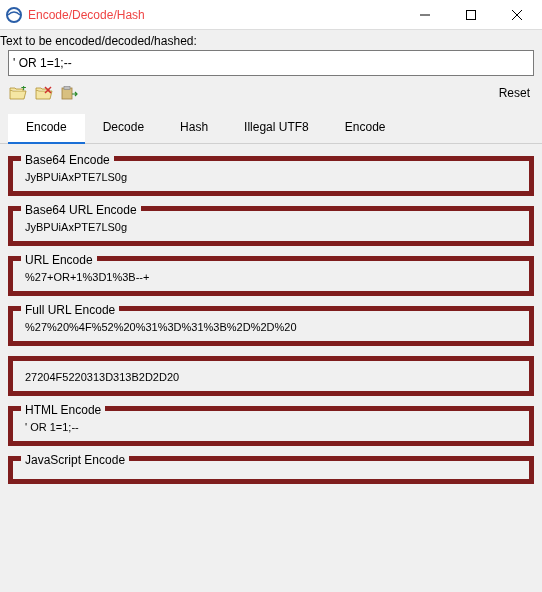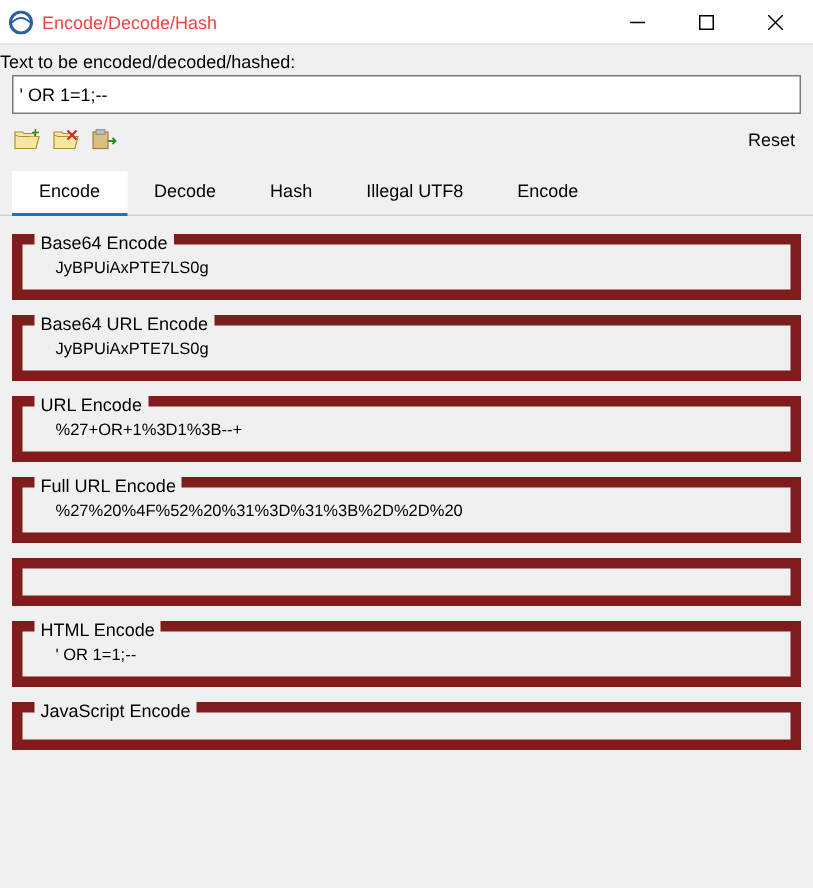--- a/index.html
+++ b/index.html
@@ -81,24 +81,24 @@
     }
     .tab.active {
       border-bottom: 2px solid #1a6fd6;
       background: #fff;
     }
     .results {
       padding: 6px 6px 6px 6px;
       overflow-y: auto;
     }
     .group {
-      border: 7px solid #7f1d1d;
+      border: 5px solid #7f1d1d;
       margin: 6px 2px 10px 2px;
       position: relative;
-      padding: 10px 6px 8px 22px;
+      padding: 10px 6px 8px 12px;
       background: #f0f0f0;
     }
     .group-title {
       position: absolute;
       top: -8px;
       left: 8px;
       background: #f0f0f0;
       padding: 0 4px;
       font-size: 12px;
     }
@@ -189,20 +189,21 @@
   </div>
   <div class="group">
     <div class="group-title">URL Encode</div>
     <div class="group-value">%27+OR+1%3D1%3B--+</div>
   </div>
   <div class="group">
     <div class="group-title">Full URL Encode</div>
     <div class="group-value">%27%20%4F%52%20%31%3D%31%3B%2D%2D%20</div>
   </div>
   <div class="group">
+    <div class="group-value">27204F5220313D313B2D2D20</div>
   </div>
   <div class="group">
     <div class="group-title">HTML Encode</div>
     <div class="group-value">' OR 1=1;-- </div>
   </div>
   <div class="group">
     <div class="group-title">JavaScript Encode</div>
   </div>
 </div>
 

